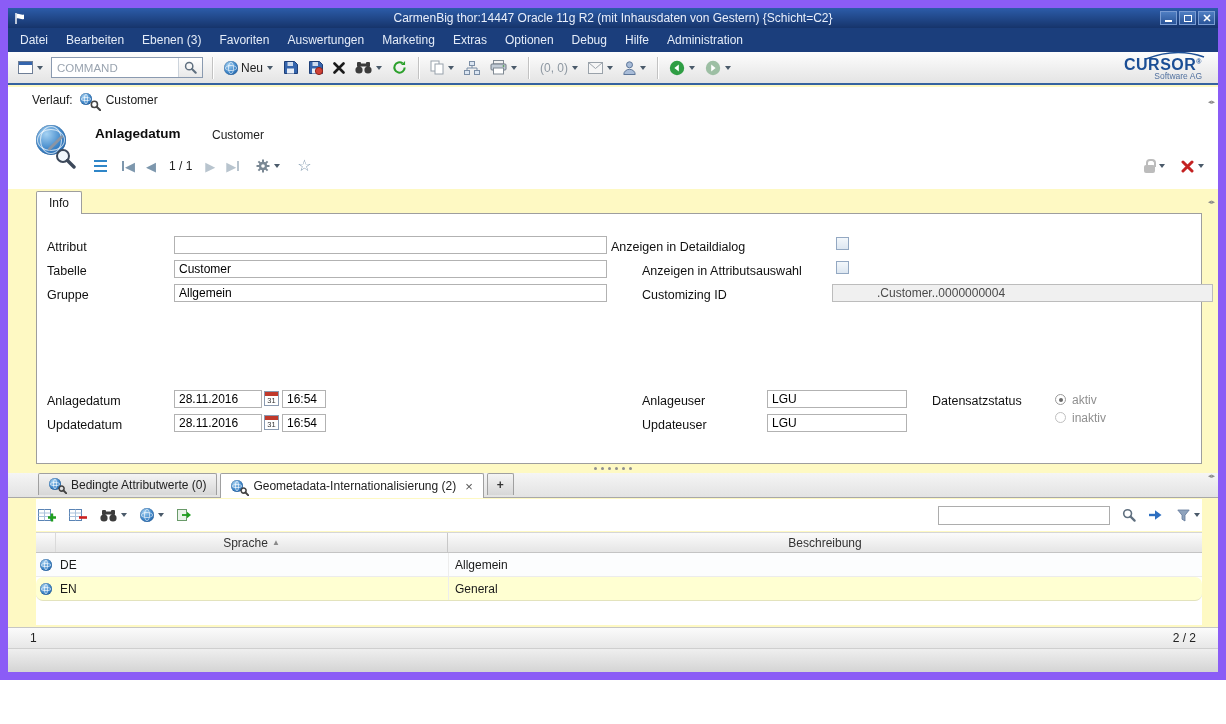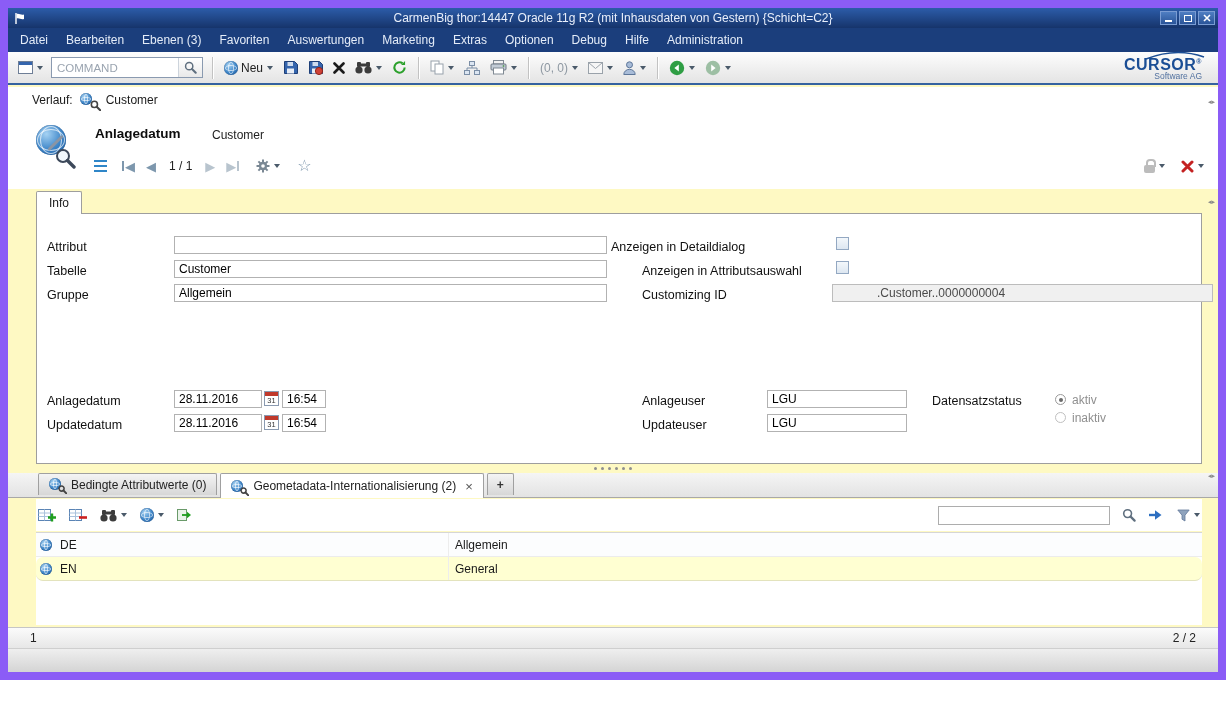--- a/index.html
+++ b/index.html
@@ -556,20 +556,30 @@
           <svg width="13" height="13" viewBox="0 0 13 13">
               <path d="M0.8 1 H12.2 L8 6.2 V12 L5 10.2 V6.2 z" fill="#8fa3bd" stroke="#62789a" stroke-width="0.8"></path>
             </svg>
         </span>
           <span class="caret"></span>
       </span>
     </span>
   </div>
 
   <div class="grid">
+    <div class="grid-header">
+      <span class="gh-icon-col"></span>
+      <span class="gh-sprache">
+        <span>Sprache</span>
+        <span class="sort-arrow">▲</span>
+      </span>
+      <span class="gh-besch">
+        <span>Beschreibung</span>
+      </span>
+    </div>
     <div class="grid-row plain">
       <span class="row-icon-cell">
           <span class="globe g12"></span>
         </span>
       <span class="cell-sprache">DE</span>
       <span class="cell-besch">Allgemein</span>
     </div>
     <div class="grid-row selected">
       <span class="row-icon-cell">
           <span class="globe g12"></span>

